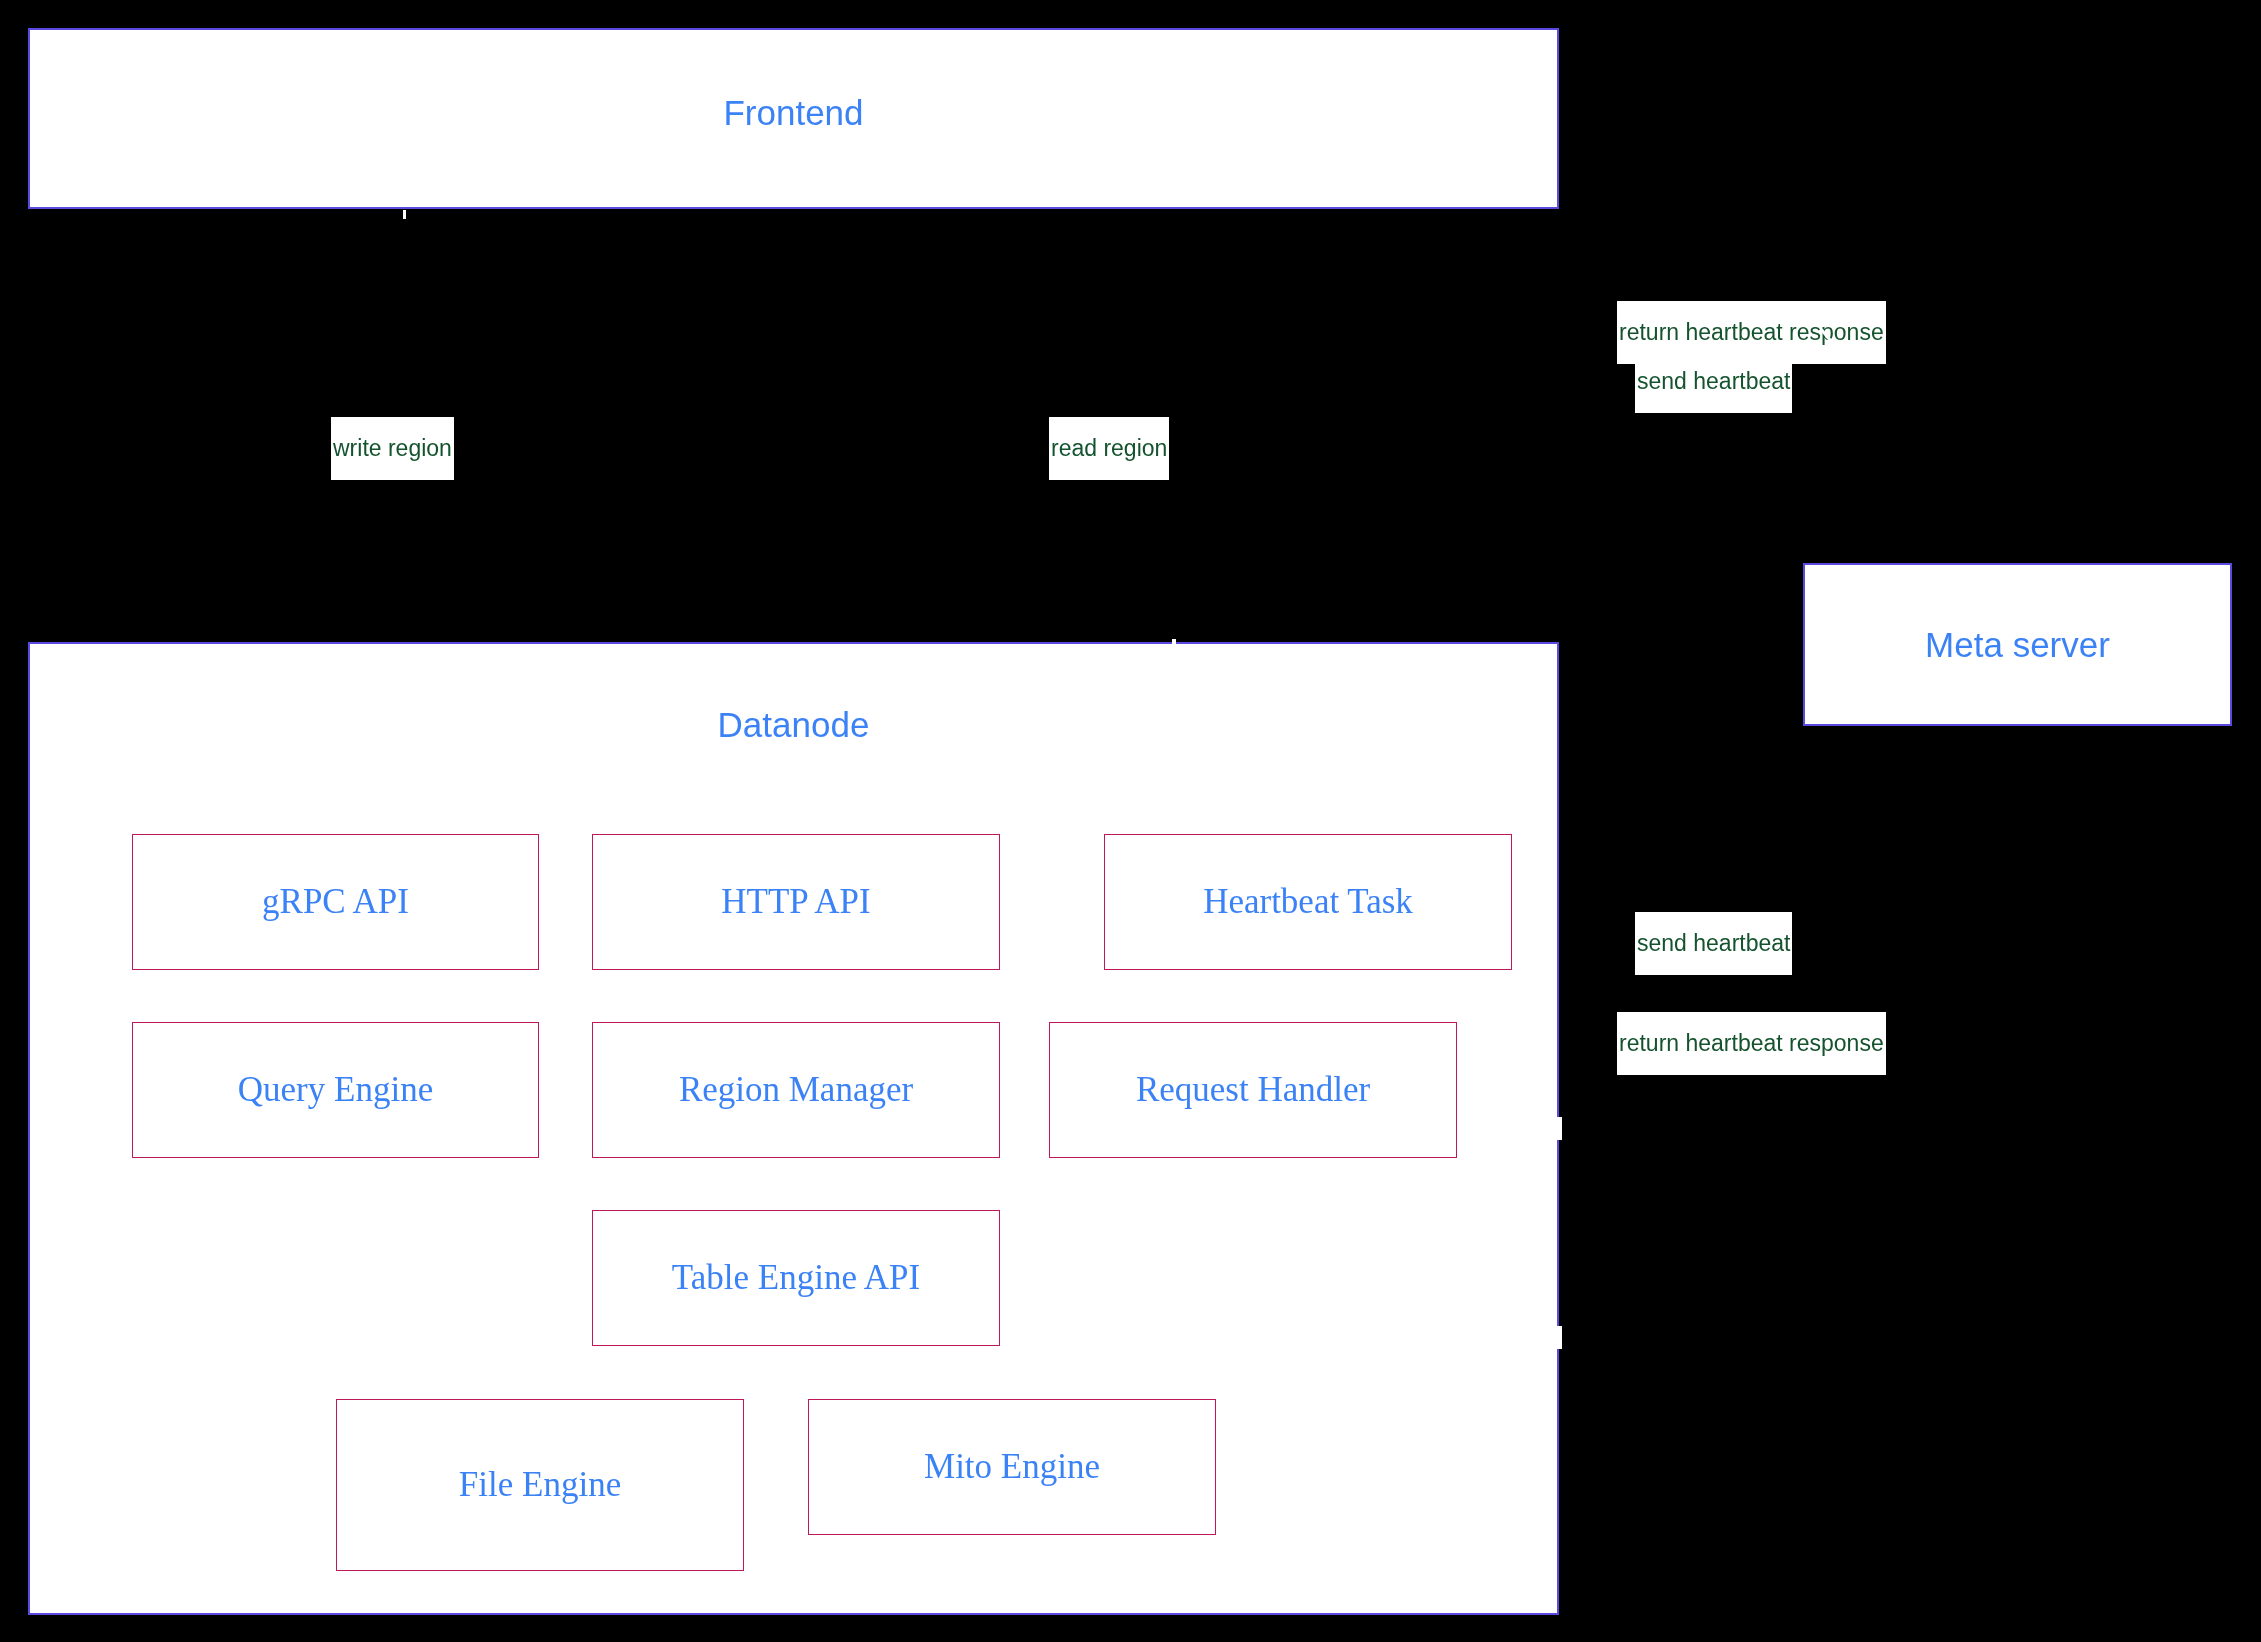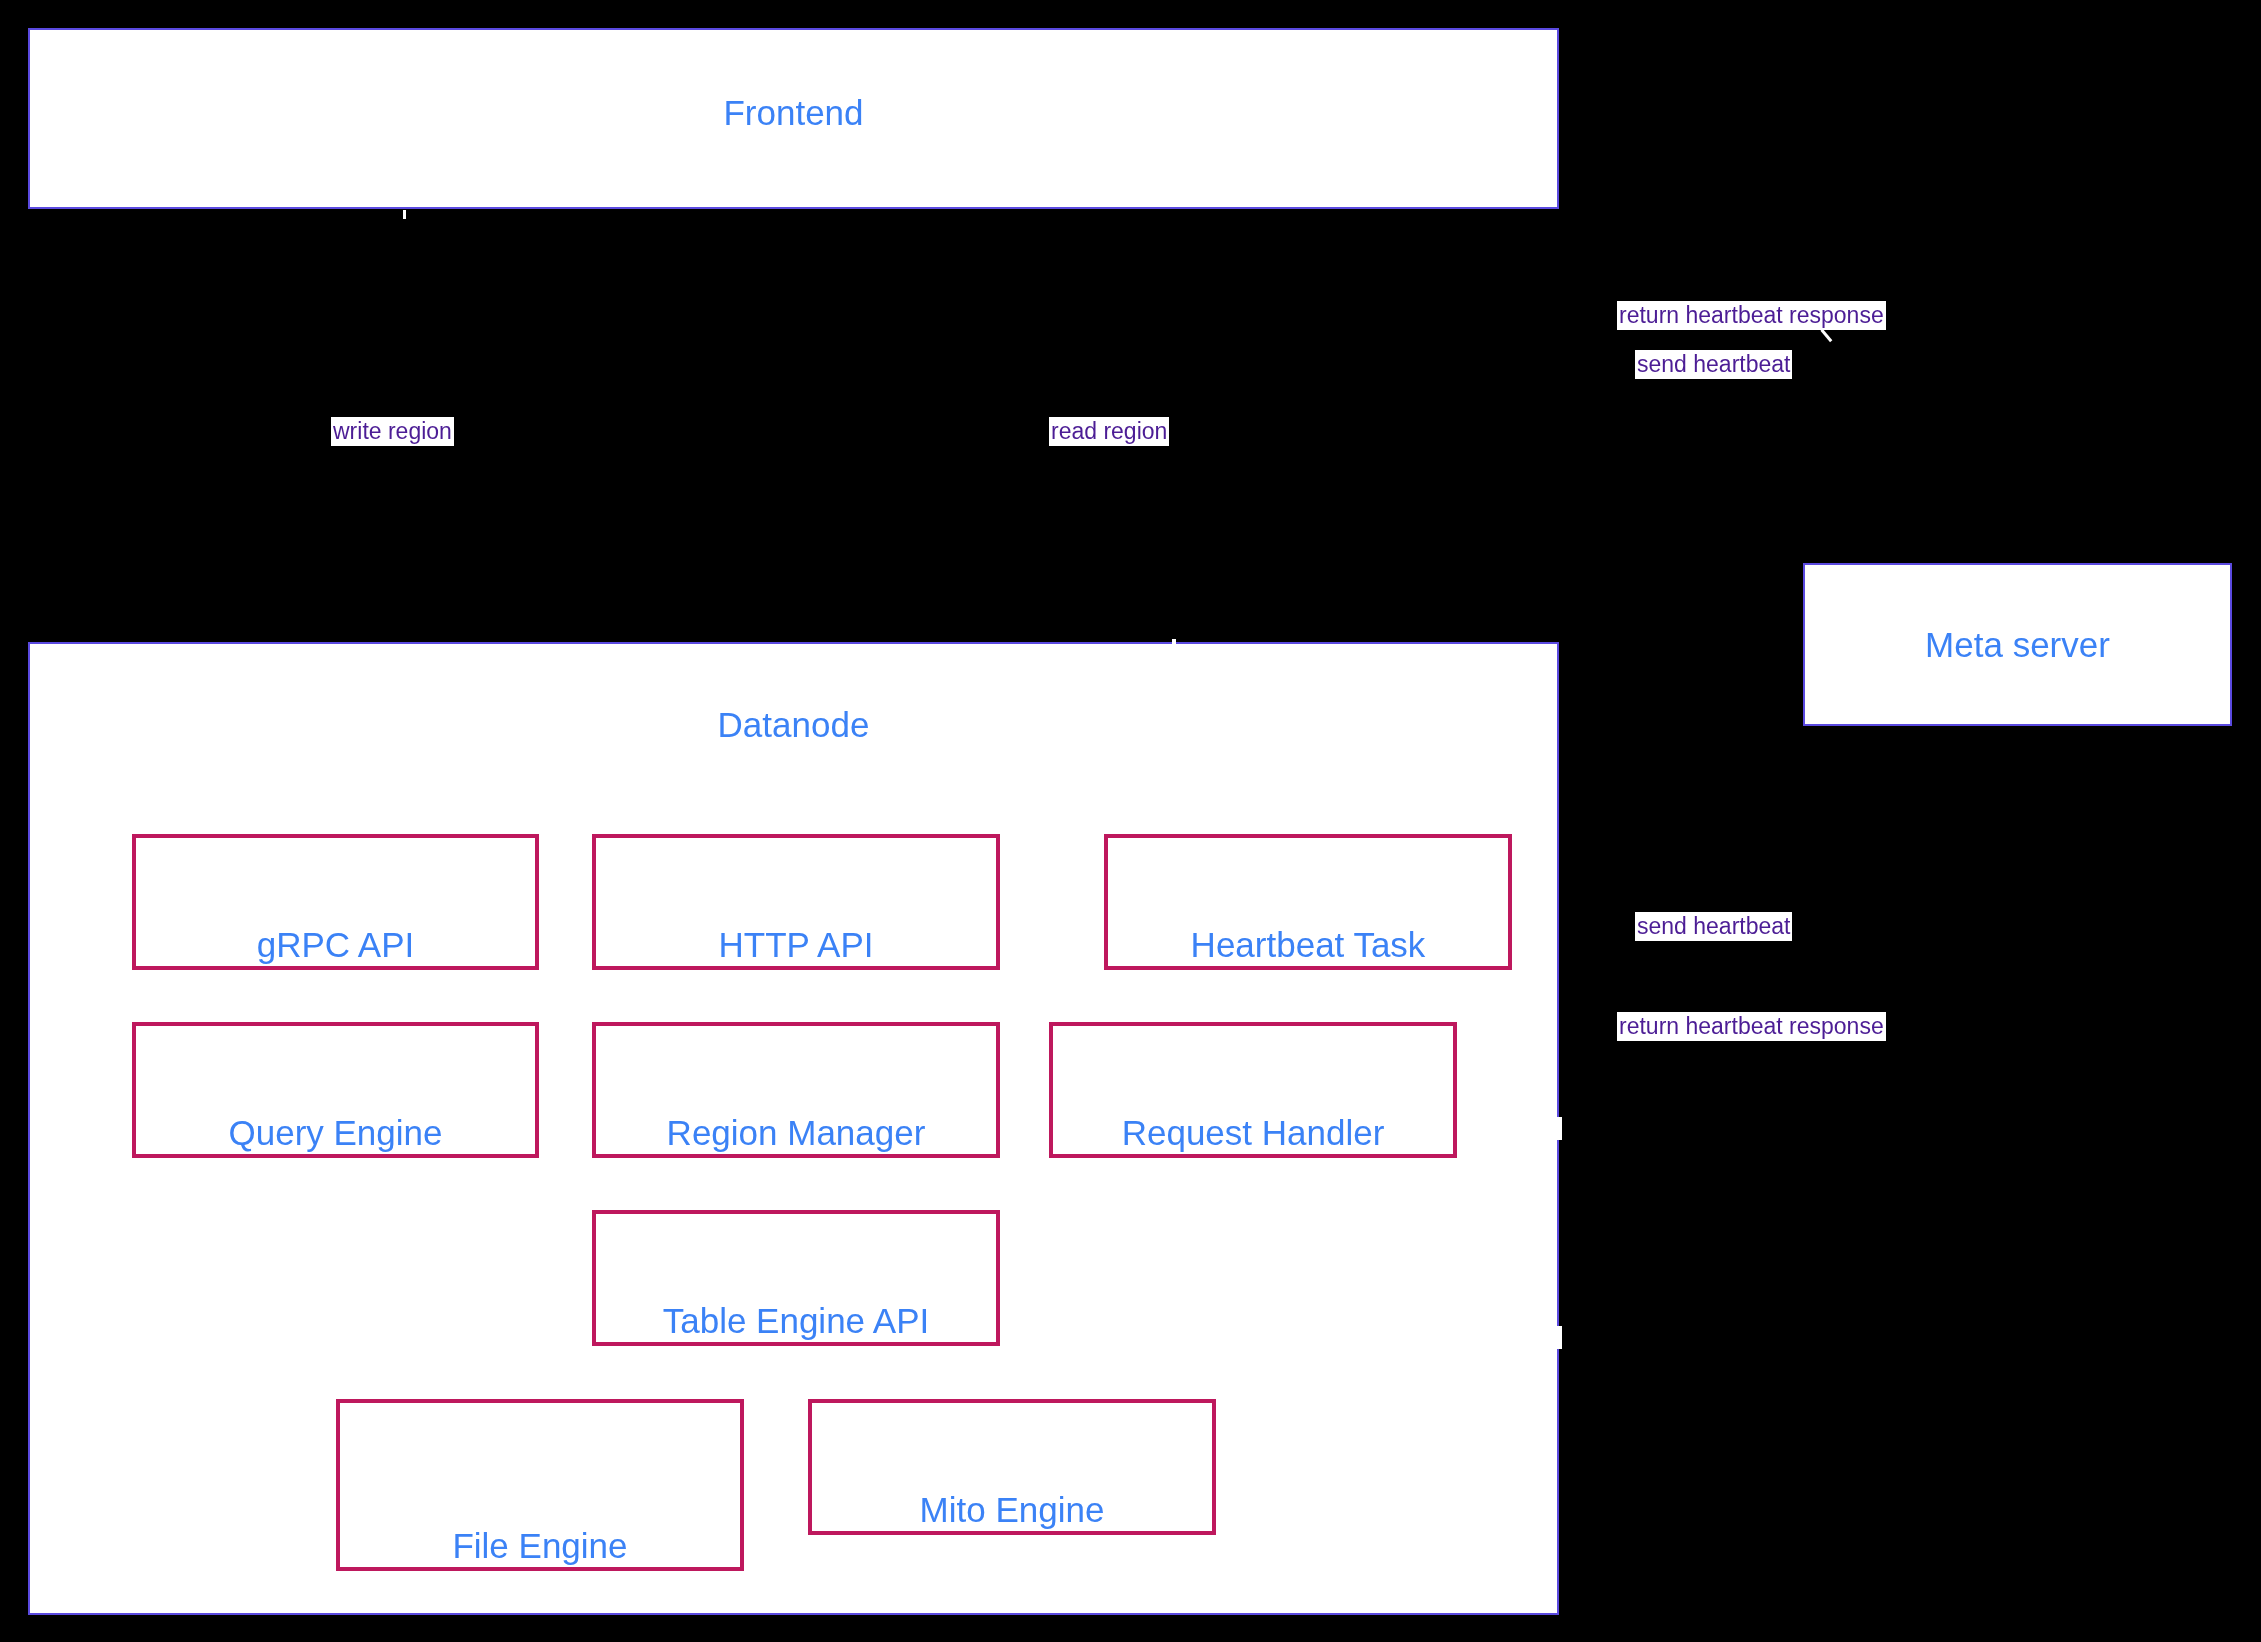--- a/index.html
+++ b/index.html
@@ -31,22 +31,23 @@
     display: flex;
     align-items: flex-start;
     justify-content: center;
     color: #000000;
   }
 
   .node.outer {
     border: 2px solid #5b4ae0;
   }
   .node.inner {
-    border: 4px solid #be185d;
-    align-items: flex-end;
+    border: 1px solid #be185d;
+    align-items: center;
+    font-family: Liberation Serif, serif;
   }
 
   .node .title {
     font-size: 35px;
     line-height: 1.2;
     color: #3b82f6;
     white-space: nowrap;
   }
 
   
@@ -91,24 +92,24 @@
 
   #table-engine-api { left: 592px; top: 1210px; width: 408px; height: 136px; }
 
   #file-engine { left: 336px;  top: 1399px; width: 408px; height: 172px; }
   #mito-engine { left: 808px; top: 1399px; width: 408px; height: 136px; }
 
   
   .edge-label {
     position: absolute;
     background: #ffffff;
-    color: #4c1d95;
+    color: #14532d;
     font-size: 23px;
     line-height: 1.25;
-    padding: 0 2px;
+    padding: 17px 2px;
     white-space: nowrap;
     box-sizing: border-box;
   }
 
   #lbl-write-region  { left: 331px;  top: 417px; }
   #lbl-read-region   { left: 1037px; top: 417px; margin-left: 12px; }
   #lbl-return-hb-1   { left: 1617px; top: 301px; }
   #lbl-send-hb-1     { left: 1635px; top: 350px; }
   #lbl-send-hb-2     { left: 1635px; top: 912px; }
   #lbl-return-hb-2   { left: 1617px; top: 1012px; }

